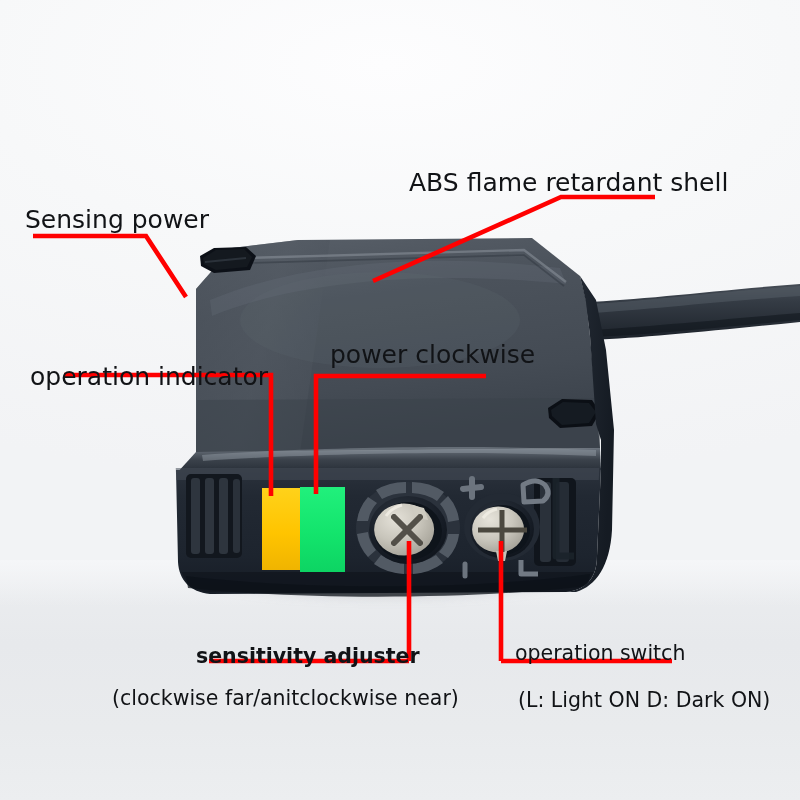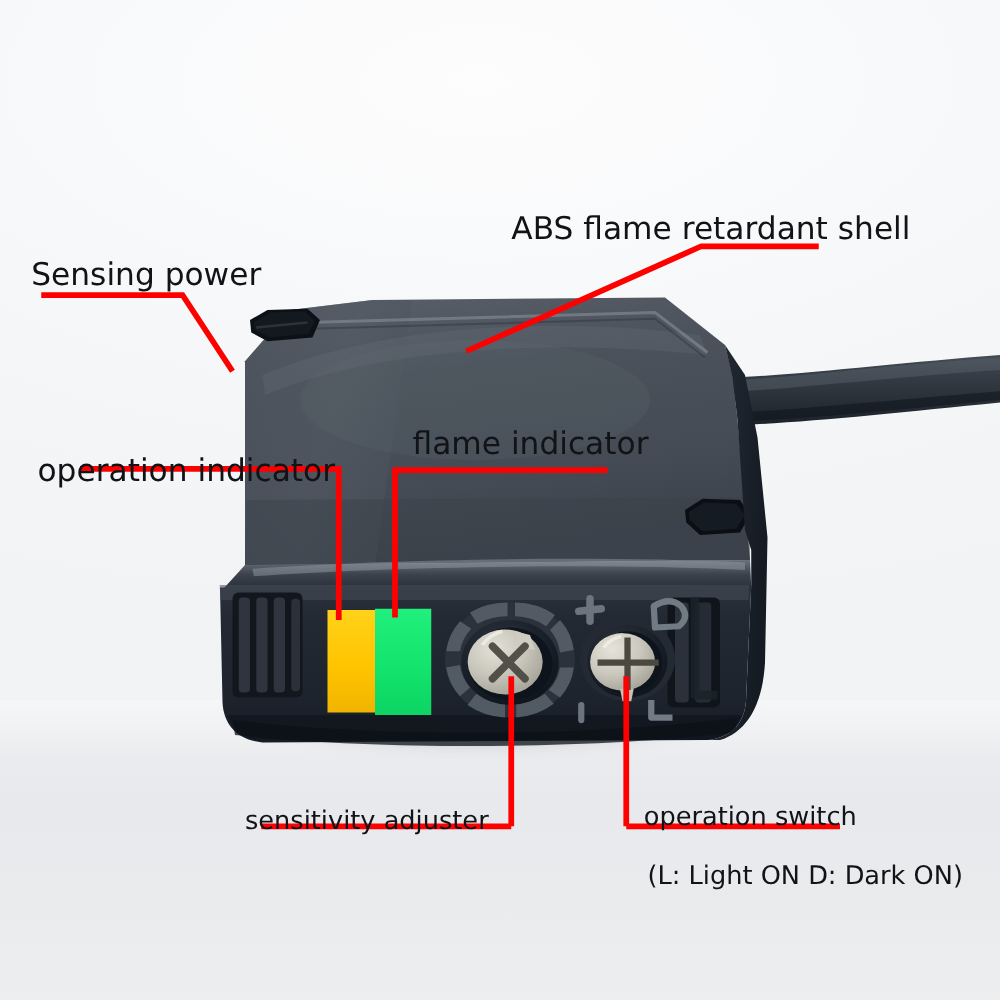--- a/index.html
+++ b/index.html
@@ -43,21 +43,21 @@
     white-space:nowrap;
     line-height:1;
   }
   .lbl.big{font-size:25px;}
   .lbl.small{font-size:20.5px;}
 
   #lbl-sensing{left:25px;  top:207px;}
   #lbl-abs{    left:409px; top:170px;}
   #lbl-op-ind{ left:30px;  top:364px;}
   #lbl-pw-ind{ left:330px; top:342px;}
-  #lbl-sens-adj{left:196px;top:646px;}
+  #lbl-sens-adj{left:196px;top:646px;font-weight:bold;}
   #lbl-sens-note{left:112px;top:688px;}
   #lbl-op-sw{  left:515px; top:643px;}
   #lbl-op-note{left:518px; top:690px;}
 </style>
 </head>
 <body>
 
 <div id="stage">
 
   <div class="surface"></div>
@@ -264,18 +264,19 @@
       <path d="M409,541 L409,661"></path>
       <path d="M501,541 L501,661"></path>
       <path d="M209,661 L409,661"></path>
       <path d="M501,661 L672,661"></path>
     </g>
   </svg>
 
   <div class="lbl big" id="lbl-sensing">Sensing power</div>
   <div class="lbl big" id="lbl-abs">ABS flame retardant shell</div>
   <div class="lbl big" id="lbl-op-ind">operation indicator</div>
-  <div class="lbl big" id="lbl-pw-ind">flame indicator</div>
+  <div class="lbl big" id="lbl-pw-ind">power clockwise</div>
   <div class="lbl small" id="lbl-sens-adj">sensitivity adjuster</div>
+  <div class="lbl small" id="lbl-sens-note">(clockwise far/anitclockwise near)</div>
   <div class="lbl small" id="lbl-op-note">(L:  Light ON D:  Dark ON)</div>
   <div class="lbl small" id="lbl-op-sw">operation switch</div>
 
 </div>
 
 </body></html>

